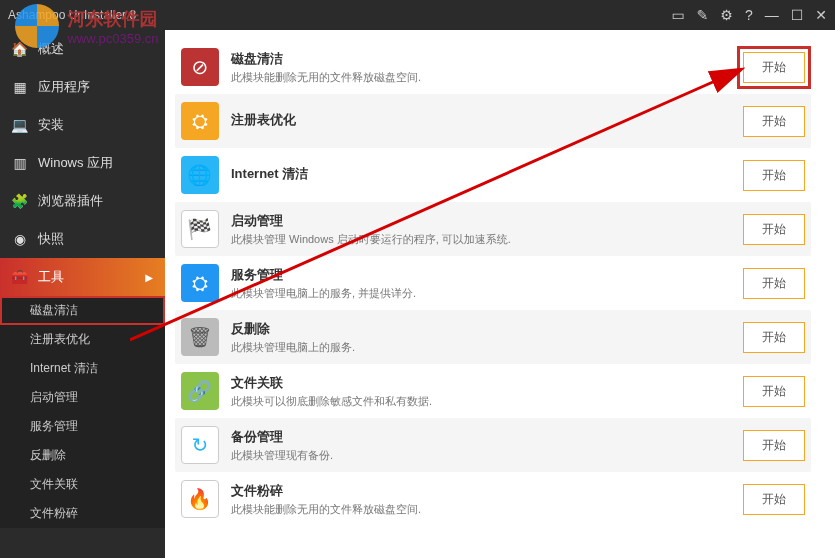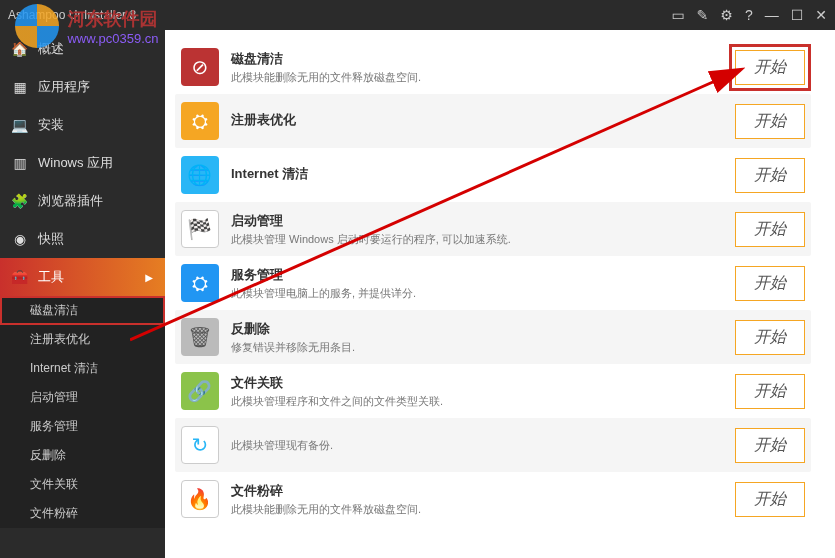--- a/index.html
+++ b/index.html
@@ -5,21 +5,21 @@
 * { margin: 0; padding: 0; box-sizing: border-box; font-family: "Microsoft YaHei", sans-serif; }
 body { width: 835px; height: 558px; display: flex; flex-direction: column; background: #fff; overflow: hidden; position: relative; }
 .titlebar { height: 30px; background: #2b2b2b; display: flex; align-items: center; justify-content: space-between; padding: 0 8px; color: #ccc; font-size: 12px; }
 .titlebar-left { display: flex; align-items: flex-start; gap: 6px; }
 .titlebar-right { display: flex; align-items: center; gap: 12px; }
 .titlebar-right span { cursor: pointer; font-size: 14px; }
 .watermark { position: absolute; top: 4px; left: 15px; z-index: 10; pointer-events: none; }
 .wm-logo { width: 44px; height: 44px; border-radius: 50%; background: conic-gradient(#f5a623 0 90deg, #2196f3 90deg 180deg, #f5a623 180deg 270deg, #2196f3 270deg 360deg); display: inline-block; vertical-align: middle; opacity: 0.85; }
 .wm-text { display: inline-block; vertical-align: middle; margin-left: 4px; }
 .wm-line1 { color: #a33; font-size: 18px; font-weight: bold; }
-.wm-line2 { color: #8b5cf6; font-size: 13px; }
+.wm-line2 { color: #701a75; font-size: 13px; }
 .main { flex: 1; display: flex; overflow: hidden; }
 .sidebar { width: 165px; background: #2b2b2b; color: #ddd; display: flex; flex-direction: column; font-size: 13px; }
 .nav-item { display: flex; align-items: center; padding: 10px 12px; gap: 10px; cursor: pointer; }
 .nav-item.active { background: linear-gradient(90deg, #c9302c, #e67e22); color: #fff; }
 .nav-item .chev { margin-left: auto; font-size: 10px; }
 .nav-icon { width: 16px; height: 16px; display: inline-flex; align-items: center; justify-content: center; font-size: 14px; }
 .sub-items { background: #222; }
 .sub-item { padding: 6px 12px 6px 30px; font-size: 12px; color: #ccc; cursor: pointer; }
 .sub-item.highlighted { outline: 2px solid #c9302c; outline-offset: -2px; }
 .content { flex: 1; overflow-y: auto; padding: 10px 24px 10px 10px; }
@@ -31,21 +31,21 @@
 .ic-net { background: #29b6f6; }
 .ic-start { background: #fff; border: 1px solid #ccc; color: #333; }
 .ic-svc { background: #2196f3; }
 .ic-undel { background: #bbb; color: #555; }
 .ic-assoc { background: #8bc34a; }
 .ic-backup { background: #fff; border: 1px solid #ccc; color: #29b6f6; }
 .ic-shred { background: #fff; border: 1px solid #ccc; color: #e65100; }
 .tool-text { flex: 1; }
 .tool-title { font-size: 13px; font-weight: bold; color: #333; margin-bottom: 2px; }
 .tool-desc { font-size: 11px; color: #777; }
-.start-btn { border: 1px solid #f5a623; background: #fff; color: #555; padding: 6px 18px; font-size: 16px; cursor: pointer; font-style: italic; }
+.start-btn { border: 1px solid #f5a623; background: #fff; color: #555; padding: 6px 18px; font-size: 12px; cursor: pointer; }
 .start-btn.highlighted { outline: 3px solid #c9302c; outline-offset: 3px; }
 .arrow-svg { position: absolute; top: 50px; left: 130px; width: 680px; height: 380px; pointer-events: none; z-index: 5; }
 </style>
 </head>
 <body>
 
 <div class="watermark">
   <span class="wm-logo"></span>
   <span class="wm-text">
     <div class="wm-line1">河东软件园</div>
@@ -148,35 +148,36 @@
     <div class="tool-text">
       <div class="tool-title">服务管理</div>
       <div class="tool-desc">此模块管理电脑上的服务, 并提供详分.</div>
     </div>
     <button class="start-btn">开始</button>
       </div>
       <div class="tool-row alt">
     <div class="tool-icon ic-undel">🗑</div>
     <div class="tool-text">
       <div class="tool-title">反删除</div>
-      <div class="tool-desc">修复错误并移除无用条目.</div>
+      <div class="tool-desc">此模块管理电脑上的服务.</div>
     </div>
     <button class="start-btn">开始</button>
       </div>
       <div class="tool-row">
     <div class="tool-icon ic-assoc">🔗</div>
     <div class="tool-text">
       <div class="tool-title">文件关联</div>
-      <div class="tool-desc">此模块管理程序和文件之间的文件类型关联.</div>
+      <div class="tool-desc">此模块可以彻底删除敏感文件和私有数据.</div>
     </div>
     <button class="start-btn">开始</button>
       </div>
       <div class="tool-row alt">
     <div class="tool-icon ic-backup">↻</div>
     <div class="tool-text">
+      <div class="tool-title">备份管理</div>
       <div class="tool-desc">此模块管理现有备份.</div>
     </div>
     <button class="start-btn">开始</button>
       </div>
       <div class="tool-row">
     <div class="tool-icon ic-shred">🔥</div>
     <div class="tool-text">
       <div class="tool-title">文件粉碎</div>
       <div class="tool-desc">此模块能删除无用的文件释放磁盘空间.</div>
     </div>

